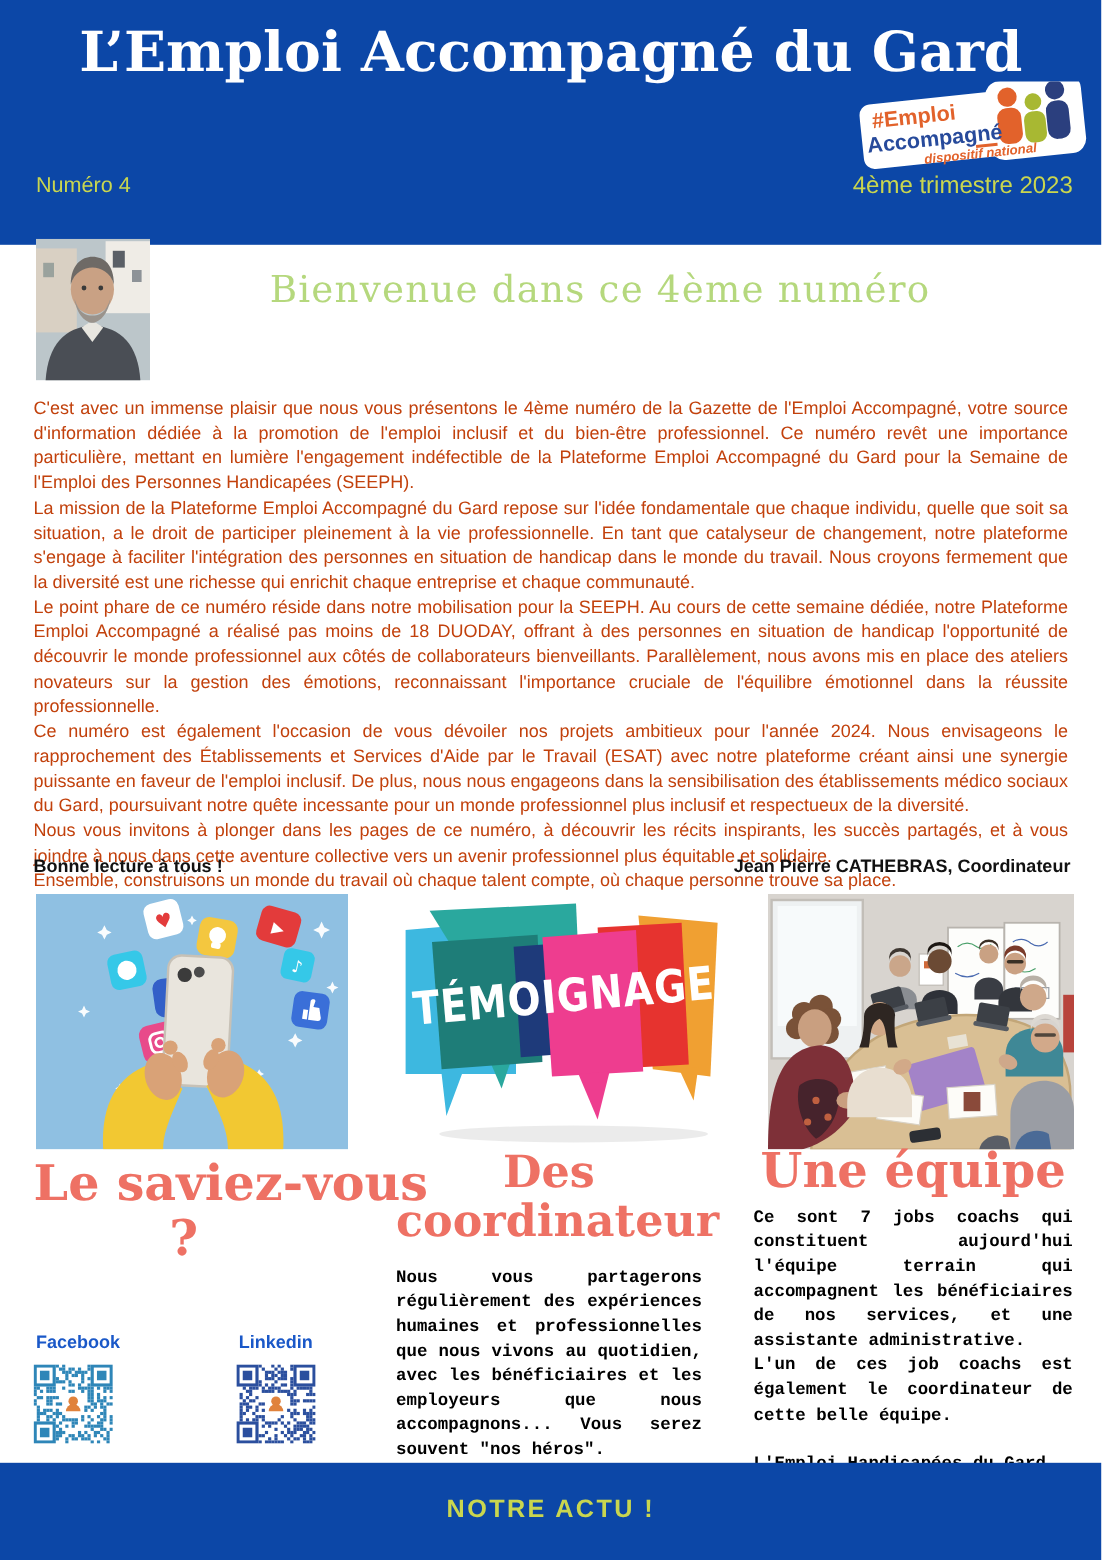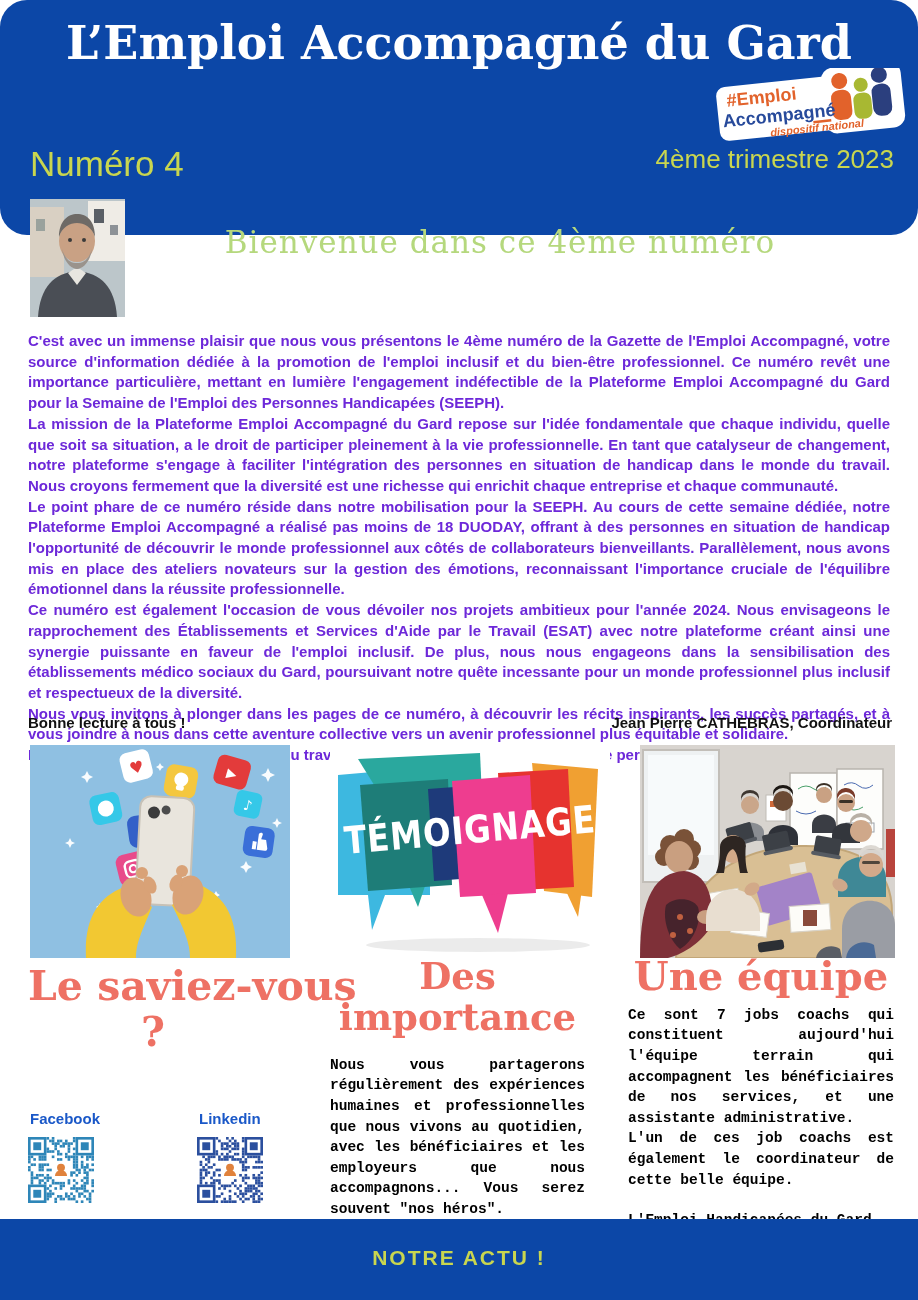--- a/index.html
+++ b/index.html
@@ -4,48 +4,48 @@
 <style>
   * { margin:0; padding:0; box-sizing:border-box; }
   html,body { background:#fff; }
   .page {
     position:relative; width:918px; height:1300px; margin:0 auto;
     background:#ffffff; overflow:hidden;
     font-family:"Liberation Sans", sans-serif;
   }
   
   .band { position:absolute; left:0; width:100%; background:var(--band_blue,#0c47a7); }
-  .header { top:0; height:235px;border-radius:27px; }
+  .header { top:0; height:204px; }
   .title1 {
     position:absolute; top:16px; left:0; width:100%; text-align:center;
     font-family:"DejaVu Serif", serif; font-weight:bold; font-size:46px; color:#ffffff;
   }
   .title2 {
     position:absolute; top:94px; left:0; width:100%; text-align:center;
     font-family:"DejaVu Serif", serif; font-weight:bold; font-size:42px; color:#ffffff;
   }
   .issue {
-    position:absolute; left:30px; top:144px; font-size:35px;
+    position:absolute; left:30px; top:144px; font-size:18px;
     color:var(--accent_yellow_green,#c9d64f);
   }
   .period {
-    position:absolute; right:24px; top:144px; font-size:26px;
+    position:absolute; right:24px; top:144px; font-size:20px;
     color:var(--accent_yellow_green,#c9d64f);
   }
   .logo { position:absolute; right:10px; top:68px; width:192px; height:82px; }
   
   .portrait { position:absolute; left:30px; top:199px; width:95px; height:118px; }
   .welcome {
     position:absolute; left:150px; top:224px; width:700px; text-align:center;
     font-family:"DejaVu Serif", serif; font-size:31px; letter-spacing:1px;
     color:var(--heading_green,#b5d87d);
   }
   .bodytext {
     position:absolute; left:28px; top:331px; width:862px;
-    font-size:15px; font-weight:bold; color:#6d28d9; line-height:20.7px; text-align:justify;
+    font-size:15px; font-weight:normal; color:#c2410c; line-height:20.7px; text-align:justify;
   }
   .bodytext p { margin:0; }
   .sig-left  { position:absolute; left:28px;  top:714px; font-size:15px; font-weight:bold; color:#111; }
   .sig-right { position:absolute; right:26px; top:714px; font-size:15px; font-weight:bold; color:#111; }
   
   .fig { position:absolute; top:745px; height:213px; overflow:hidden; }
   .fig svg { display:block; width:100%; height:100%; }
   .fig-social { left:30px;  width:260px; }
   .fig-temoi  { left:330px; width:280px; }
   .fig-team   { left:640px; width:255px; }
@@ -758,21 +758,21 @@
           <rect x="1" y="19" width="5" height="5" fill="#fff"></rect>
           <rect x="2" y="20" width="3" height="3"></rect>
         </g>
         <circle cx="12.5" cy="11.6" r="1.5" fill="#e0823c"></circle>
         <path d="M10.2,14.8 a2.3,2.3 0 0 1 4.6,0 Z" fill="#e0823c"></path>
       </svg>
     </div>
 
   <div class="col2">
     <div class="coral">Des</div>
-    <div class="coral">importance</div>
+    <div class="coral">coordinateur</div>
     <div class="col-text">Nous vous partagerons régulièrement des expériences humaines et professionnelles que nous vivons au quotidien, avec les bénéficiaires et les employeurs que nous accompagnons... Vous serez souvent "nos héros".</div>
   </div>
 
   <div class="col3">
     <div class="coral">Une équipe</div>
     <div class="col-text">
       <p>Ce sont 7 jobs coachs qui constituent aujourd'hui l'équipe terrain qui accompagnent les bénéficiaires de nos services, et une assistante administrative.</p>
       <p>L'un de ces job coachs est également le coordinateur de cette belle équipe.</p>
       <div class="gap"></div>
       <p>L'Emploi Handicapées du Gard</p>

